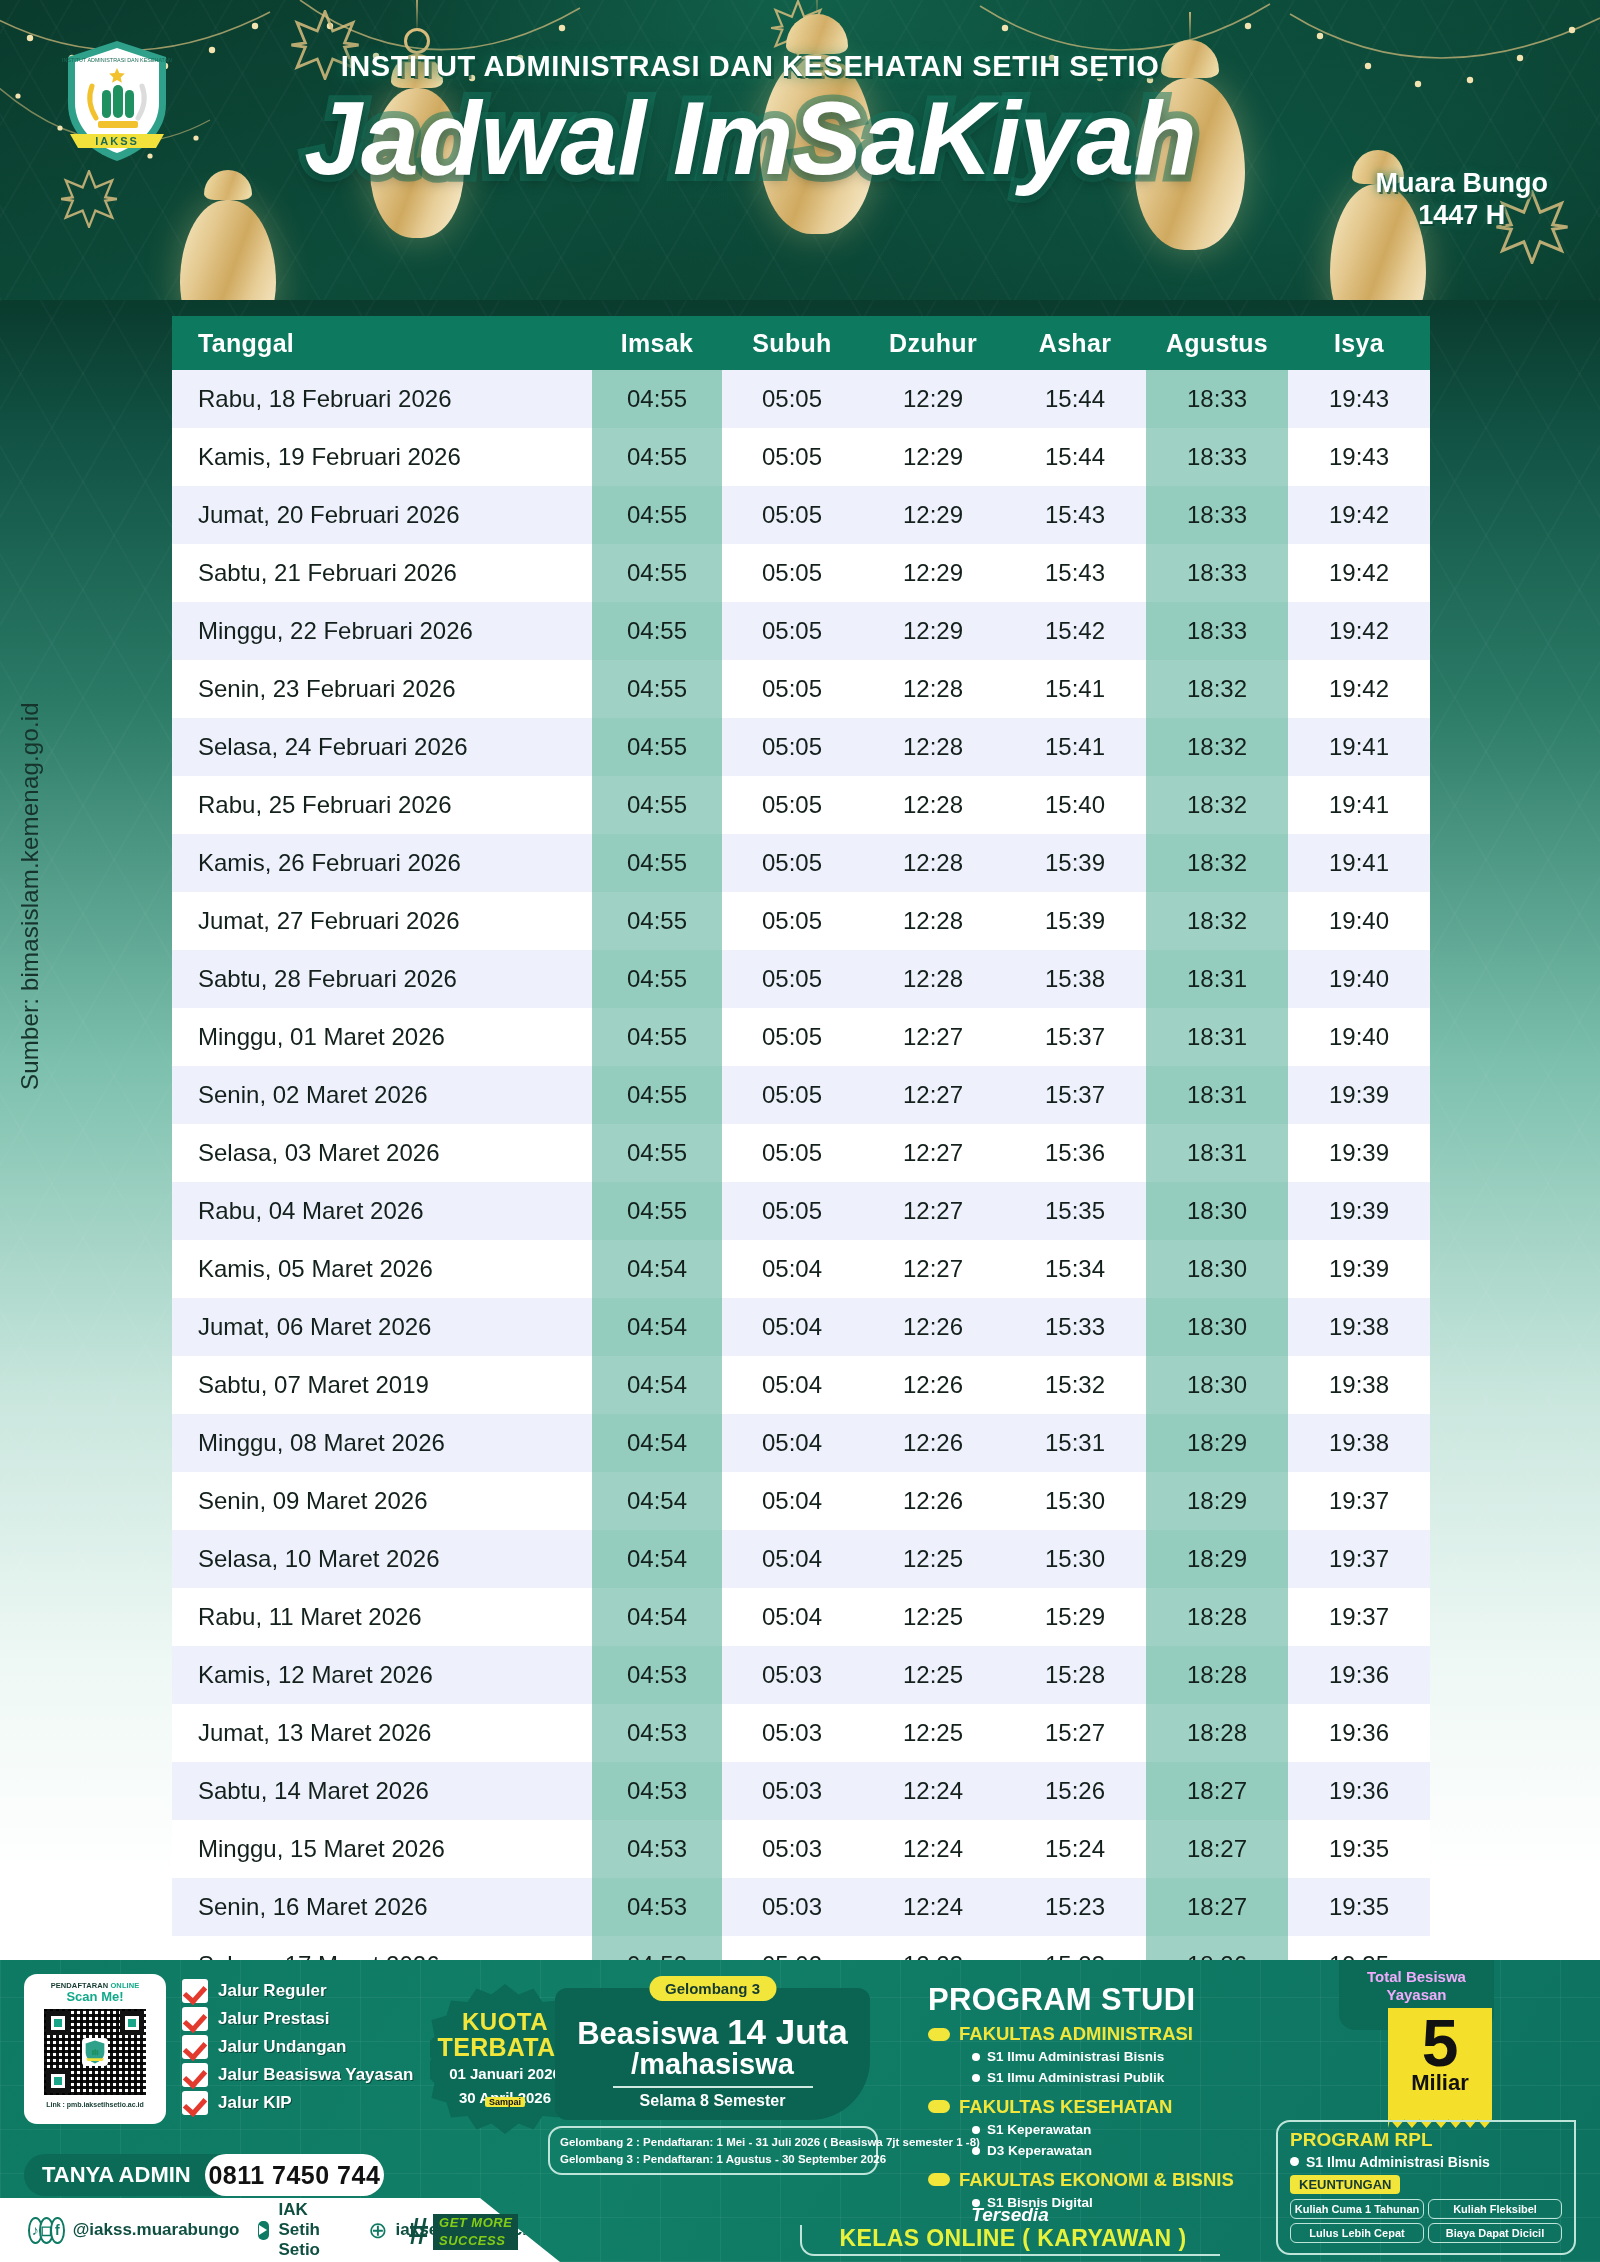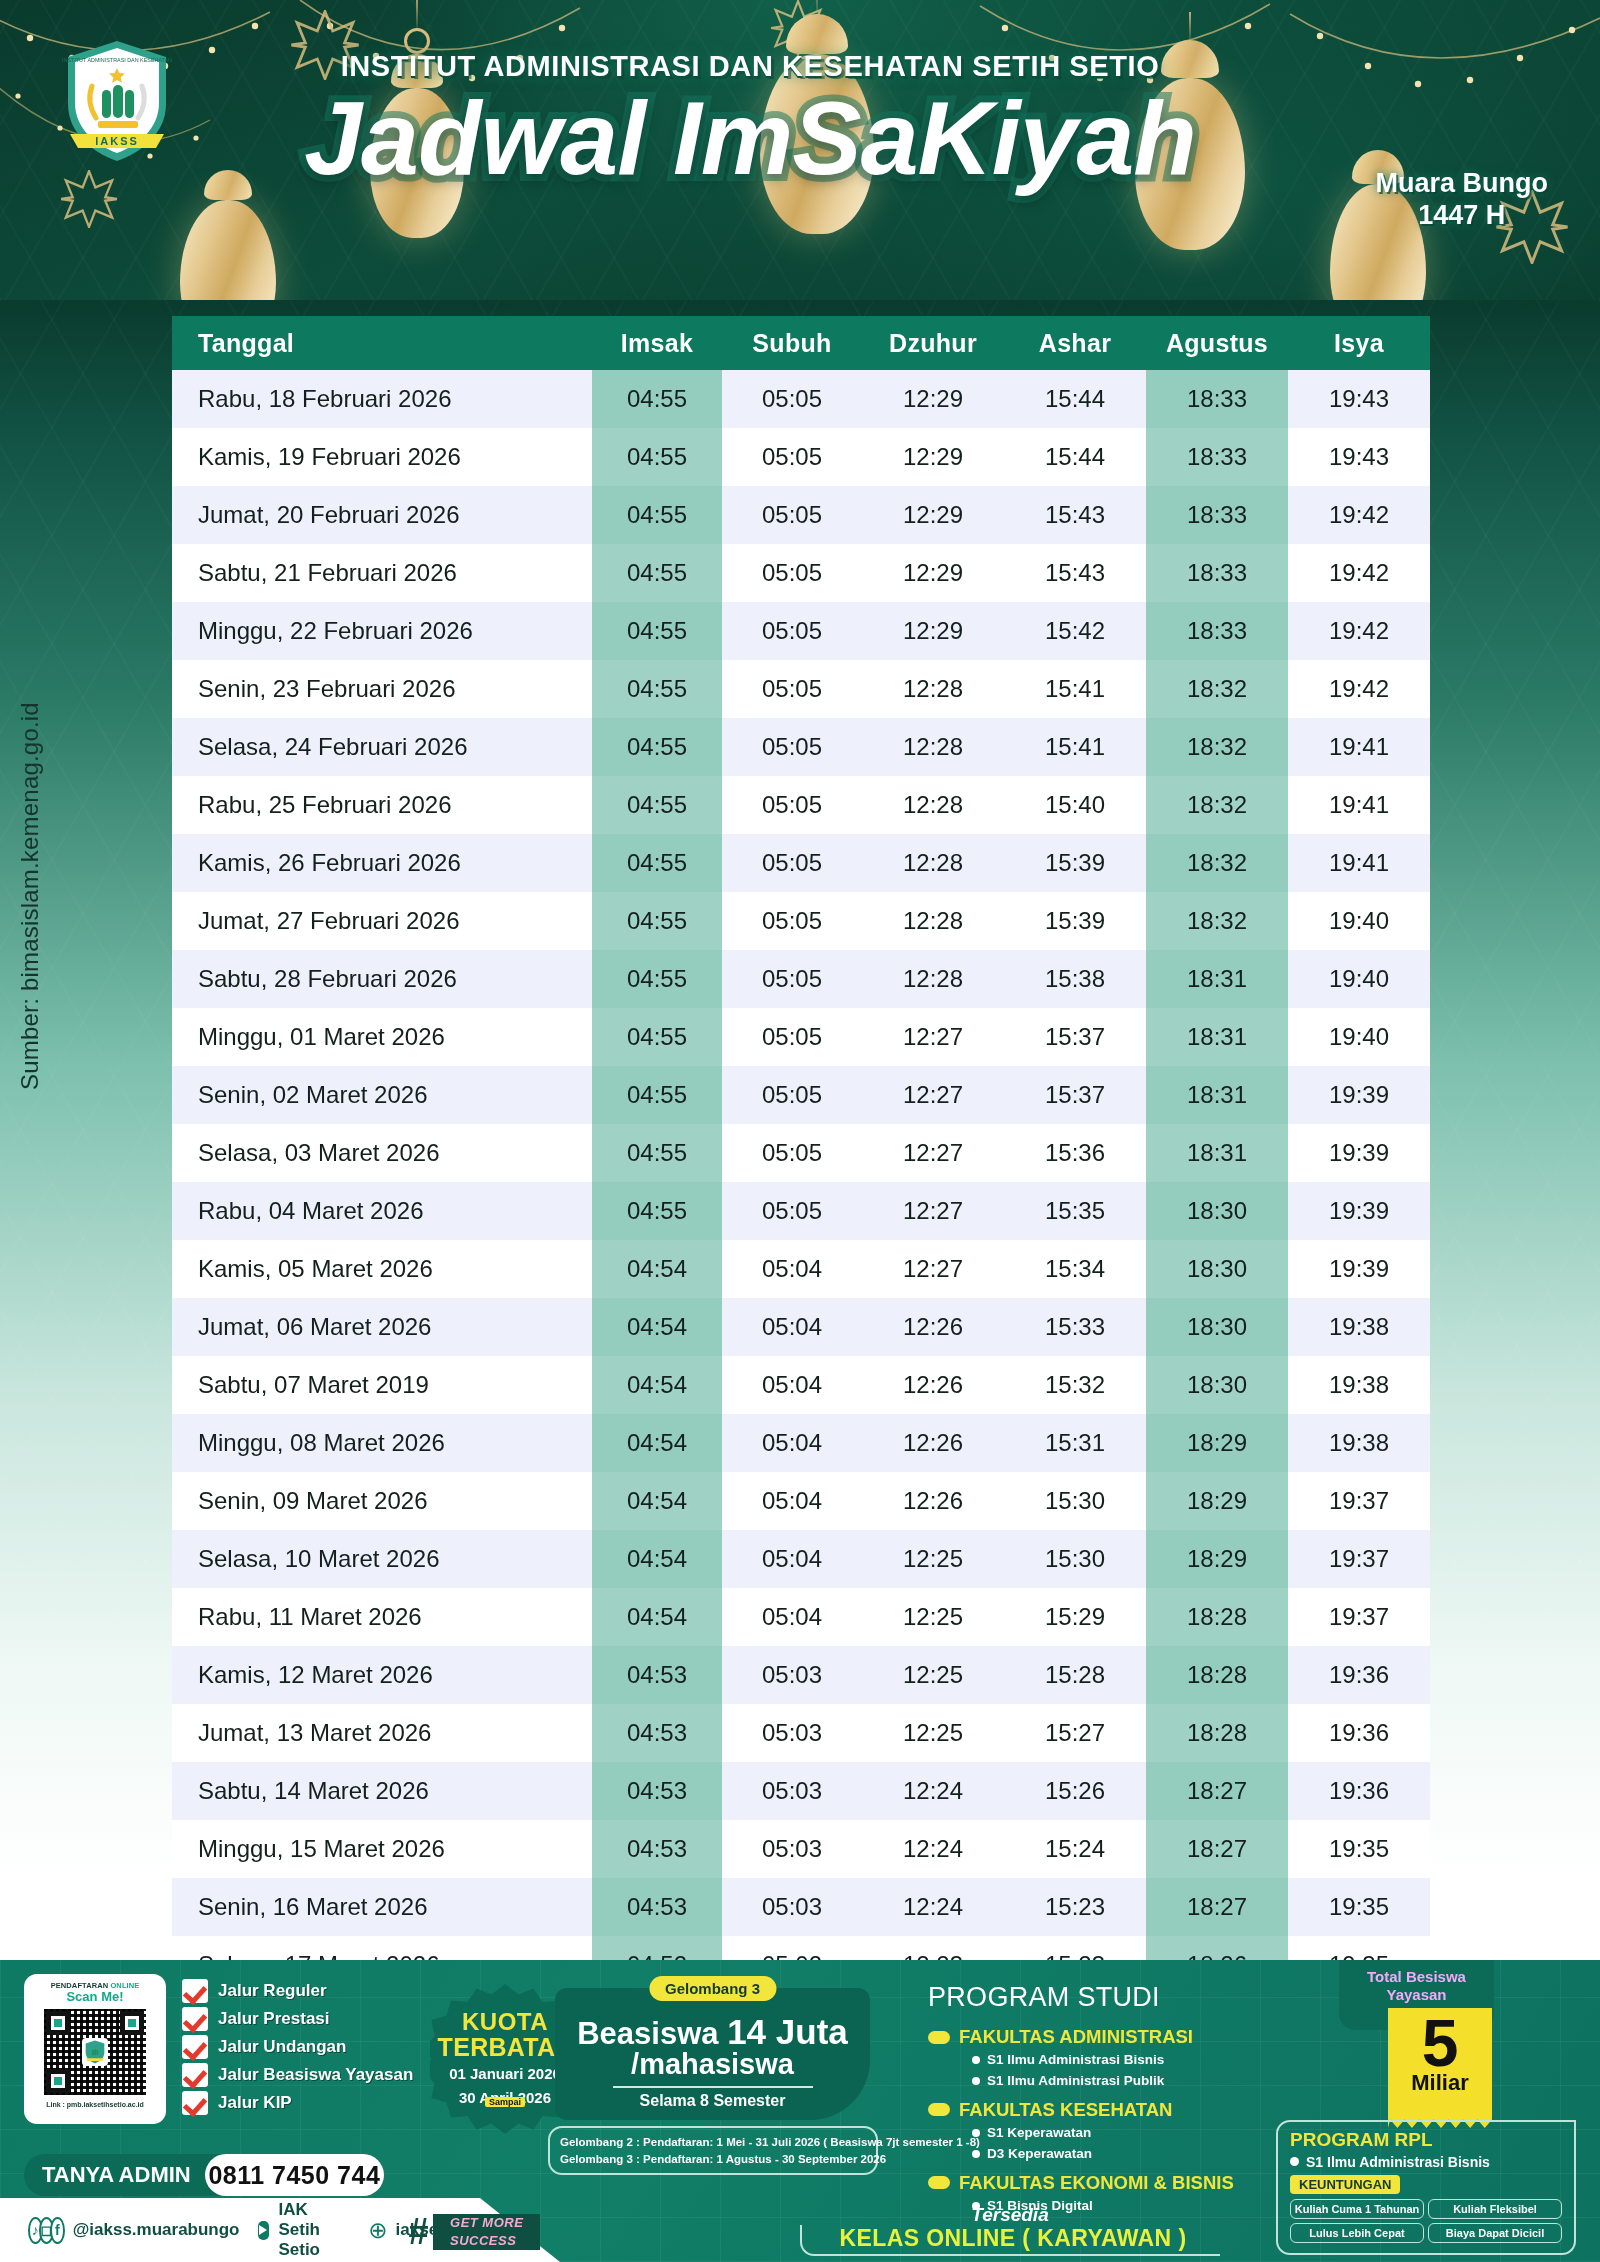--- a/index.html
+++ b/index.html
@@ -329,22 +329,22 @@
     padding: 6px 10px;
   }
   .gel-note div {
     font-size: 11.5px; font-weight: 800; color: #ffffff;
     line-height: 1.45; white-space: nowrap;
   }
 
   
   .prodi { position: absolute; left: 928px; top: 24px; width: 330px; }
   .prodi-title {
-    font-size: 27px; font-weight: 400; color: #ffffff; letter-spacing: .3px;
-    line-height: 1; margin-bottom: 15px;
+    font-size: 31px; font-weight: 700; color: #ffffff; letter-spacing: .3px;
+    line-height: 1; margin-bottom: 8px;
   }
   .fak-row { display: flex; align-items: center; margin-bottom: 2px; }
   .fak-dash {
     width: 22px; height: 13px; background: #f2e63b; border-radius: 7px;
     margin-right: 9px; flex: none;
   }
   .fak-name { font-size: 18.5px; font-weight: 800; color: #f2e63b; white-space: nowrap; }
   .prodi-item {
     display: flex; align-items: center;
     font-size: 13.5px; font-weight: 600; color: #ffffff;
@@ -444,22 +444,22 @@
   }
   .yt-box i { width:0;height:0;border-left:8px solid #fff;border-top:5px solid transparent;border-bottom:5px solid transparent; display:block;}
   .web-glyph { font-size: 23px; color: #0e7a64; margin: 0 8px 0 16px; }
 
   .getmore {
     position: absolute; left: 408px; bottom: 12px;
     display: flex; align-items: center;
   }
   .hash { font-size: 36px; font-weight: 800; color: #0f4f41; margin-right: 5px; line-height: .9; font-style: italic; }
   .gm-lines div {
-    background: #0f4f41; color: #f9a8d4; font-size: 13px; font-weight: 800;
-    font-style: italic; padding: 1px 17px; letter-spacing: .5px; line-height: 1.25;
+    background: #0f4f41; color: #84cc16; font-size: 13px; font-weight: 800;
+    font-style: italic; padding: 1px 6px; letter-spacing: .5px; line-height: 1.25;
   }
 </style>
 </head>
 <body>
 
 <div class="header">
   <div class="hdr-pattern"></div>
 
   <svg class="lights" width="1600" height="300">
     <path d="M -20 10 Q 120 90 270 12" stroke="#d9bf7d" stroke-width="1.6" fill="none" opacity=".7"></path>

